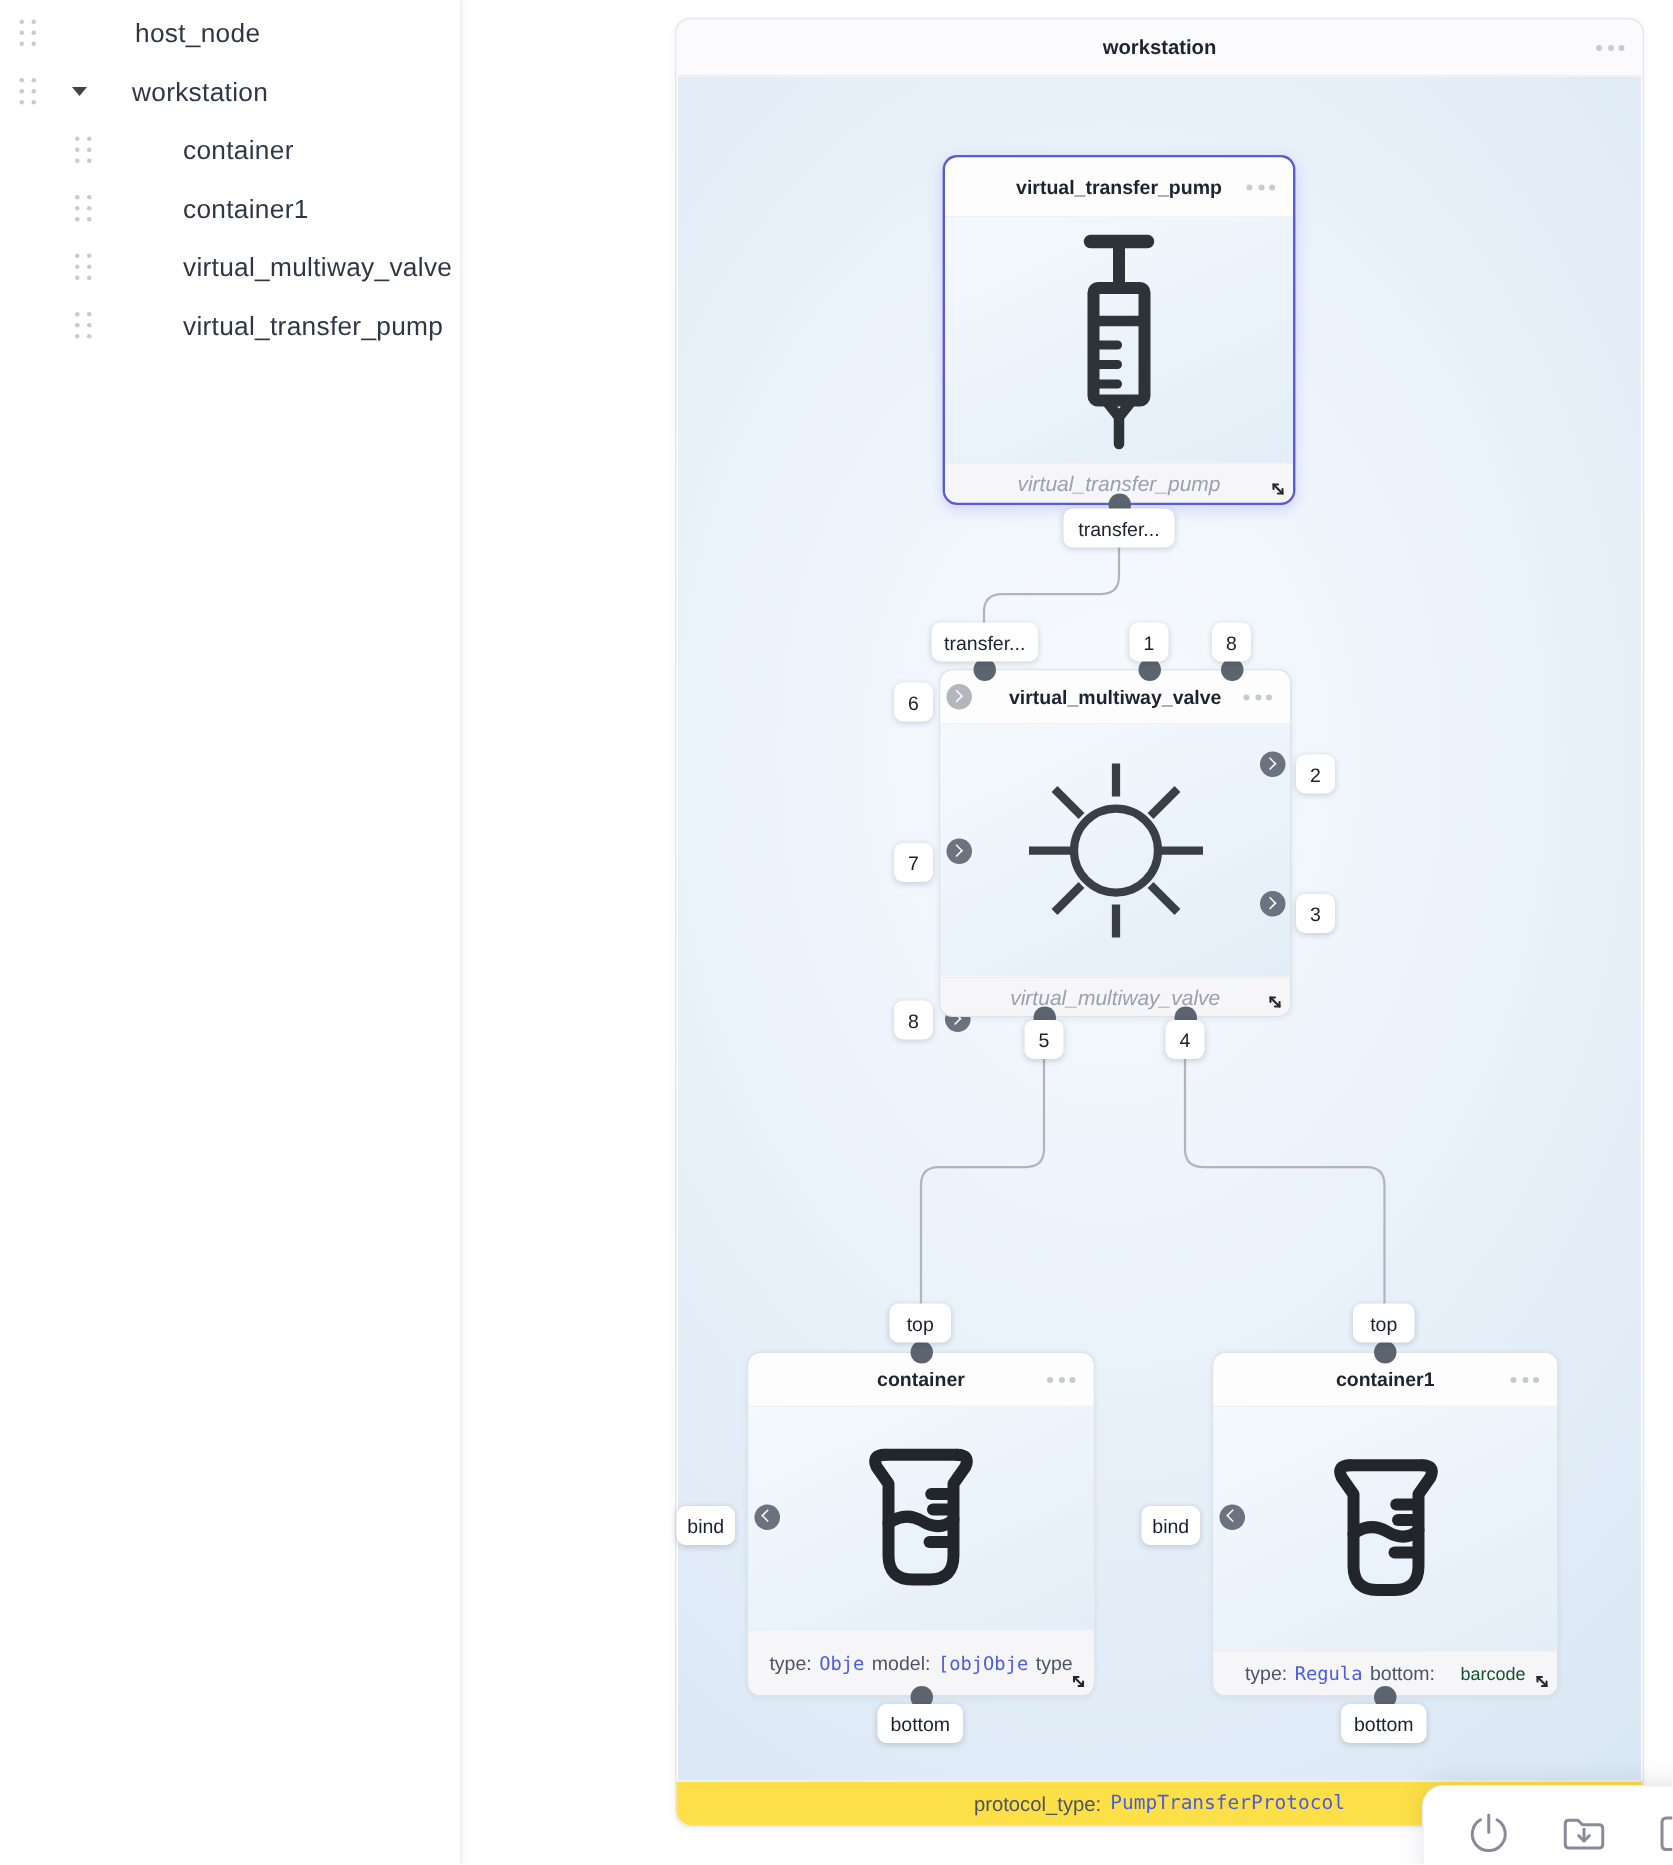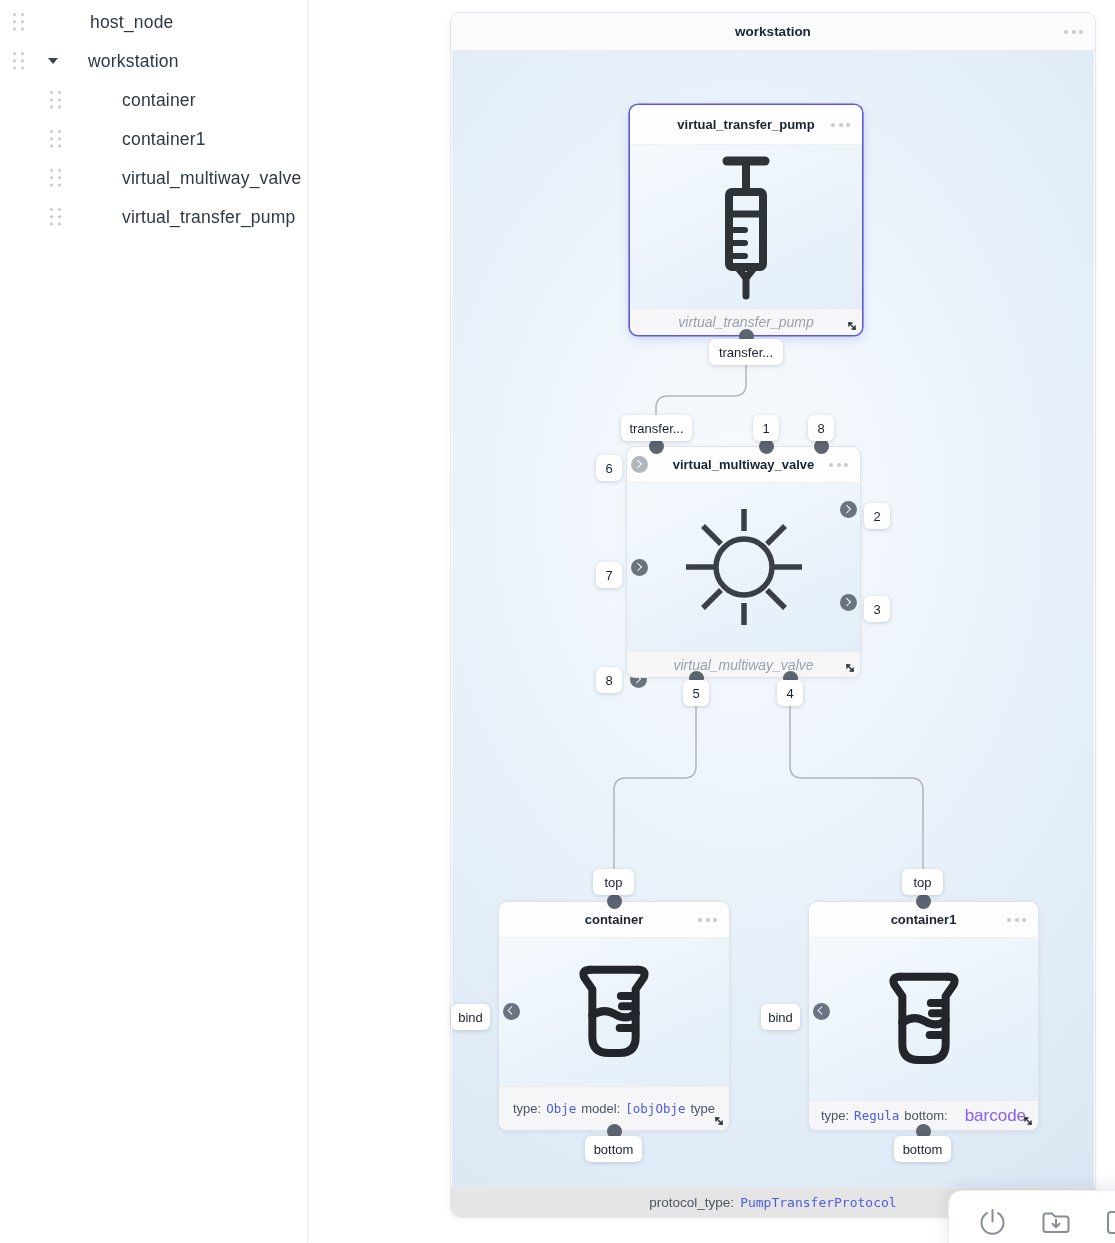--- a/index.html
+++ b/index.html
@@ -24,21 +24,21 @@
   
   .panel { position:absolute; left:450px; top:12px; width:646px; height:1206px;
            border:1px solid #e6e6ea; border-radius:10px; background:#fff;
            box-shadow:0 1px 6px rgba(0,0,0,.05); }
   .panel-bg { position:absolute; left:1px; right:1px; top:38px; bottom:30px; z-index:0;
               background:radial-gradient(ellipse 95% 75% at 45% 40%, #f8fbfe 0%, #eaf2fa 45%, #d9e7f4 100%); }
   .panel-header { position:absolute; left:0; right:0; top:0; height:38px; background:#fbfbfd;
                   border-bottom:1px solid #ededf1; border-radius:10px 10px 0 0;
                   display:flex; align-items:center; justify-content:center; z-index:8; }
   .panel-title { font-size:13.5px; font-weight:bold; color:#1c2430; }
-  .panel-footer { position:absolute; left:0; right:0; bottom:0; height:30px; background:#e5e5e5;
+  .panel-footer { position:absolute; left:0; right:0; bottom:0; height:30px; background:#fde047;
                   border-top:1px solid #ededf0; border-radius:0 0 10px 10px;
                   display:flex; align-items:center; justify-content:center; gap:6px; z-index:8; }
   .prop-label { font-size:13px; color:#4c5564; }
   .prop-value { font-family:"DejaVu Sans Mono", monospace; font-size:12.5px; color:#4a5ce0; }
 
   .menu-dots { position:absolute; right:12px; top:50%; transform:translateY(-50%);
                display:flex; gap:3.5px; cursor:pointer; }
   .menu-dots i { width:4px; height:4px; border-radius:50%; background:#c6cad1; }
 
   .edges { position:absolute; left:0; top:0; z-index:1; pointer-events:none; }
@@ -51,21 +51,21 @@
                  background:#fdfdfe; border-bottom:1px solid #eef0f3; border-radius:9px 9px 0 0; }
   .node-title { font-size:13px; font-weight:bold; color:#1b2431; }
   .node-body { flex:1; display:flex; align-items:center; justify-content:center;
                background:linear-gradient(155deg, #f4f9fd 0%, #e3eef8 100%); overflow:hidden; }
   .node-footer { position:relative; background:#f6f6f8; border-top:1px solid #ececef;
                  border-radius:0 0 9px 9px; display:flex; align-items:center; justify-content:center;
                  min-height:26px; overflow:hidden; }
   .footer-name { font-style:italic; font-size:14px; color:#99a1ad; }
   .props-row { display:flex; align-items:center; gap:5px; white-space:nowrap; padding:0 8px; }
   .stack { display:flex; flex-direction:row; line-height:13px; align-items:flex-start; }
-  .pdark { font-size:17px; color:#8b5cf6;margin-left:12px; }
+  .pdark { font-size:12px; color:#14532d;margin-left:12px; }
   .resize-handle { position:absolute; right:4px; bottom:3px; cursor:nwse-resize; }
 
   
   .port-label { position:absolute; height:26px; background:#fff; border-radius:6px;
                 box-shadow:0 1px 4px rgba(15,25,50,.18); display:flex; align-items:center;
                 justify-content:center; font-size:13px; color:#1a2230; z-index:5; padding:0 2px; }
   .port-dot { position:absolute; width:15px; height:15px; border-radius:50%; background:#5c6470; z-index:4; }
   .chev-dot { position:absolute; width:17px; height:17px; border-radius:50%; background:#6b7280;
               display:flex; align-items:center; justify-content:center; z-index:4; cursor:pointer; }
   .chev-dot::after { content:""; display:block; width:4.5px; height:4.5px;

